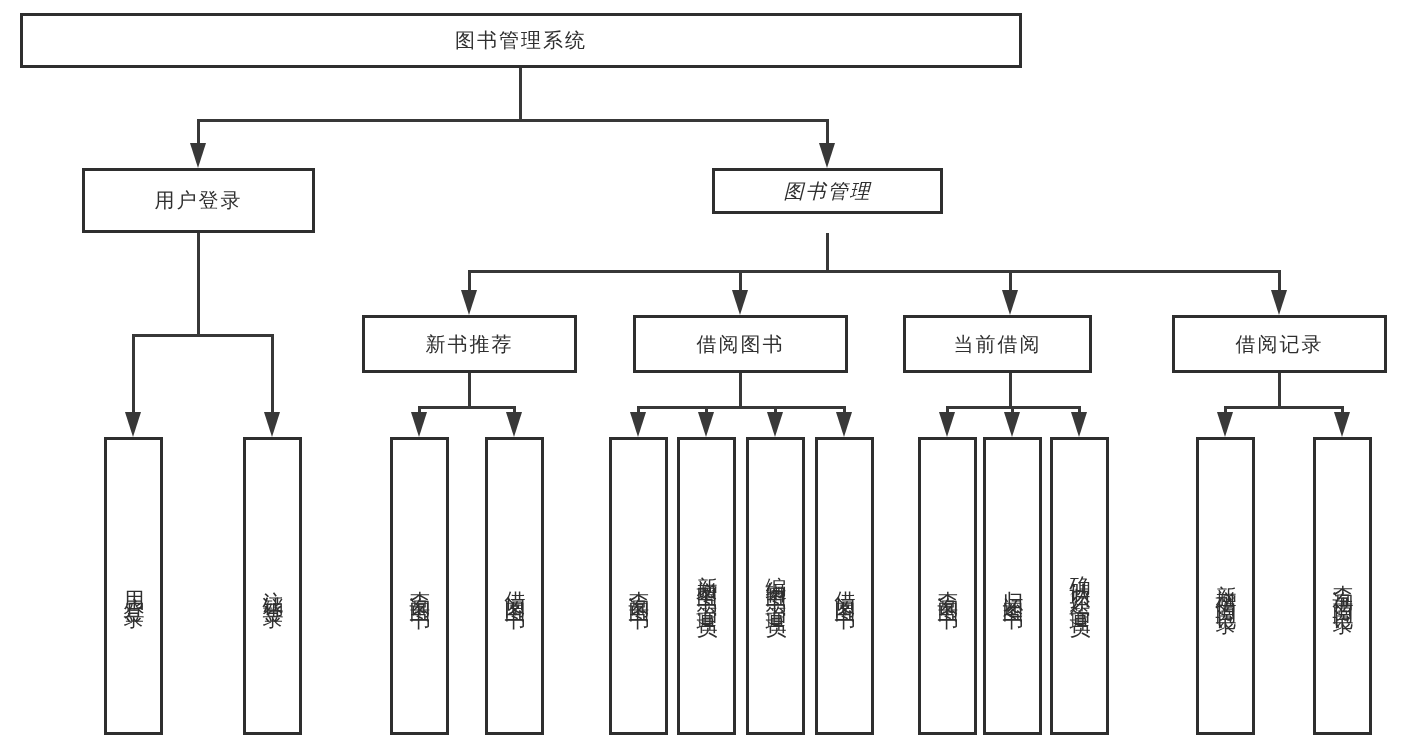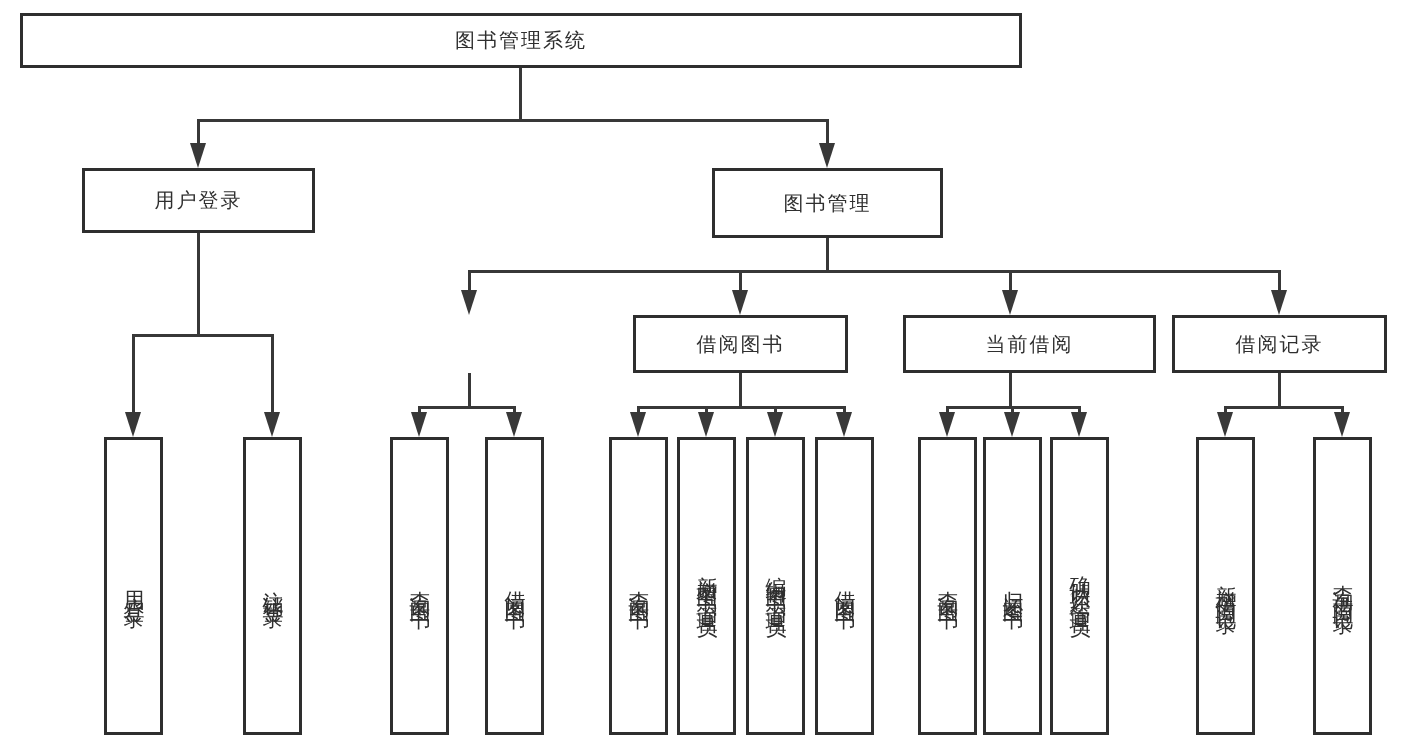--- a/index.html
+++ b/index.html
@@ -97,21 +97,21 @@
   <div class="vline" style="left:519px; top:68px; height:52px;"></div>
   <div class="hline" style="left:197px; top:119px; width:632px;"></div>
   <div class="vline" style="left:197px; top:119px; height:26px;"></div>
   <div class="arrow" style="left:190px; top:143px;"></div>
   <div class="vline" style="left:826px; top:119px; height:26px;"></div>
   <div class="arrow" style="left:819px; top:143px;"></div>
 
   <div class="hbox" style="left:82px; top:168px; width:233px; height:65px;">
     <span>用户登录</span>
   </div>
-  <div class="hbox" style="left:712px; top:168px; width:231px; height:70px;">
+  <div class="hbox" style="left:712px; top:168px; width:231px; height:46px;font-style:italic;">
     <span>图书管理</span>
   </div>
 
   <div class="vline" style="left:197px; top:233px; height:102px;"></div>
   <div class="hline" style="left:132px; top:334px; width:142px;"></div>
   <div class="vline" style="left:132px; top:334px; height:79px;"></div>
   <div class="arrow" style="left:125px; top:412px;"></div>
   <div class="vline" style="left:271px; top:334px; height:79px;"></div>
   <div class="arrow" style="left:264px; top:412px;"></div>
 
@@ -119,24 +119,27 @@
   <div class="hline" style="left:468px; top:270px; width:812px;"></div>
   <div class="vline" style="left:468px; top:270px; height:21px;"></div>
   <div class="arrow" style="left:461px; top:290px;"></div>
   <div class="vline" style="left:739px; top:270px; height:21px;"></div>
   <div class="arrow" style="left:732px; top:290px;"></div>
   <div class="vline" style="left:1009px; top:270px; height:21px;"></div>
   <div class="arrow" style="left:1002px; top:290px;"></div>
   <div class="vline" style="left:1278px; top:270px; height:21px;"></div>
   <div class="arrow" style="left:1271px; top:290px;"></div>
 
+  <div class="hbox" style="left:362px; top:315px; width:215px; height:58px;">
+    <span>新书推荐</span>
+  </div>
   <div class="hbox" style="left:633px; top:315px; width:215px; height:58px;">
     <span>借阅图书</span>
   </div>
-  <div class="hbox" style="left:903px; top:315px; width:253px; height:58px;">
+  <div class="hbox" style="left:903px; top:315px; width:189px; height:58px;">
     <span>当前借阅</span>
   </div>
   <div class="hbox" style="left:1172px; top:315px; width:215px; height:58px;text-align:right;">
     <span>借阅记录</span>
   </div>
 
   <div class="vline" style="left:468px; top:373px; height:35px;"></div>
   <div class="hline" style="left:418px; top:406px; width:98px;"></div>
   <div class="vline" style="left:418px; top:406px; height:8px;"></div>
   <div class="arrow" style="left:411px; top:412px;"></div>

